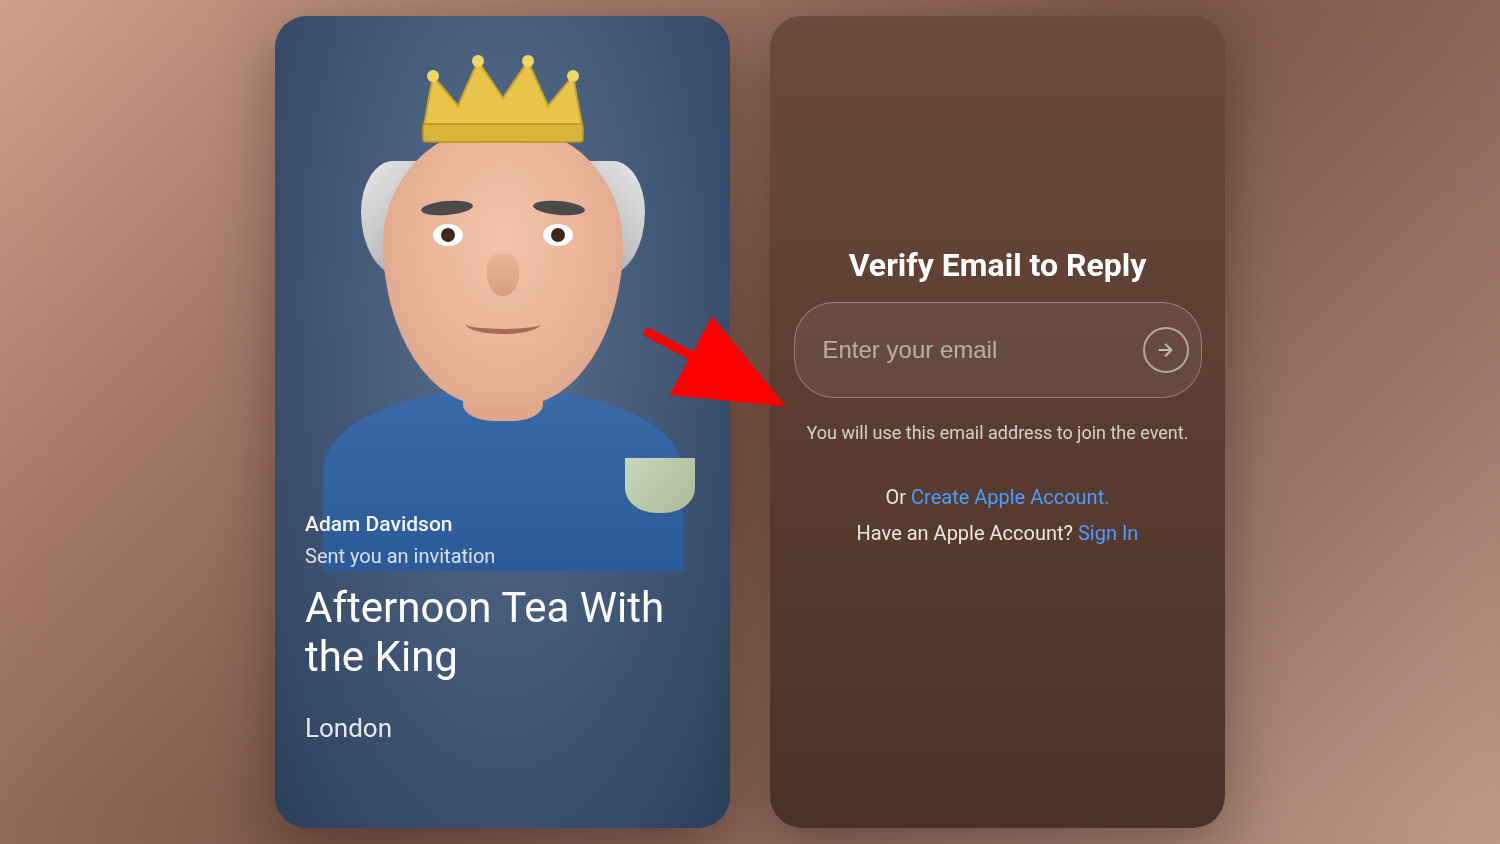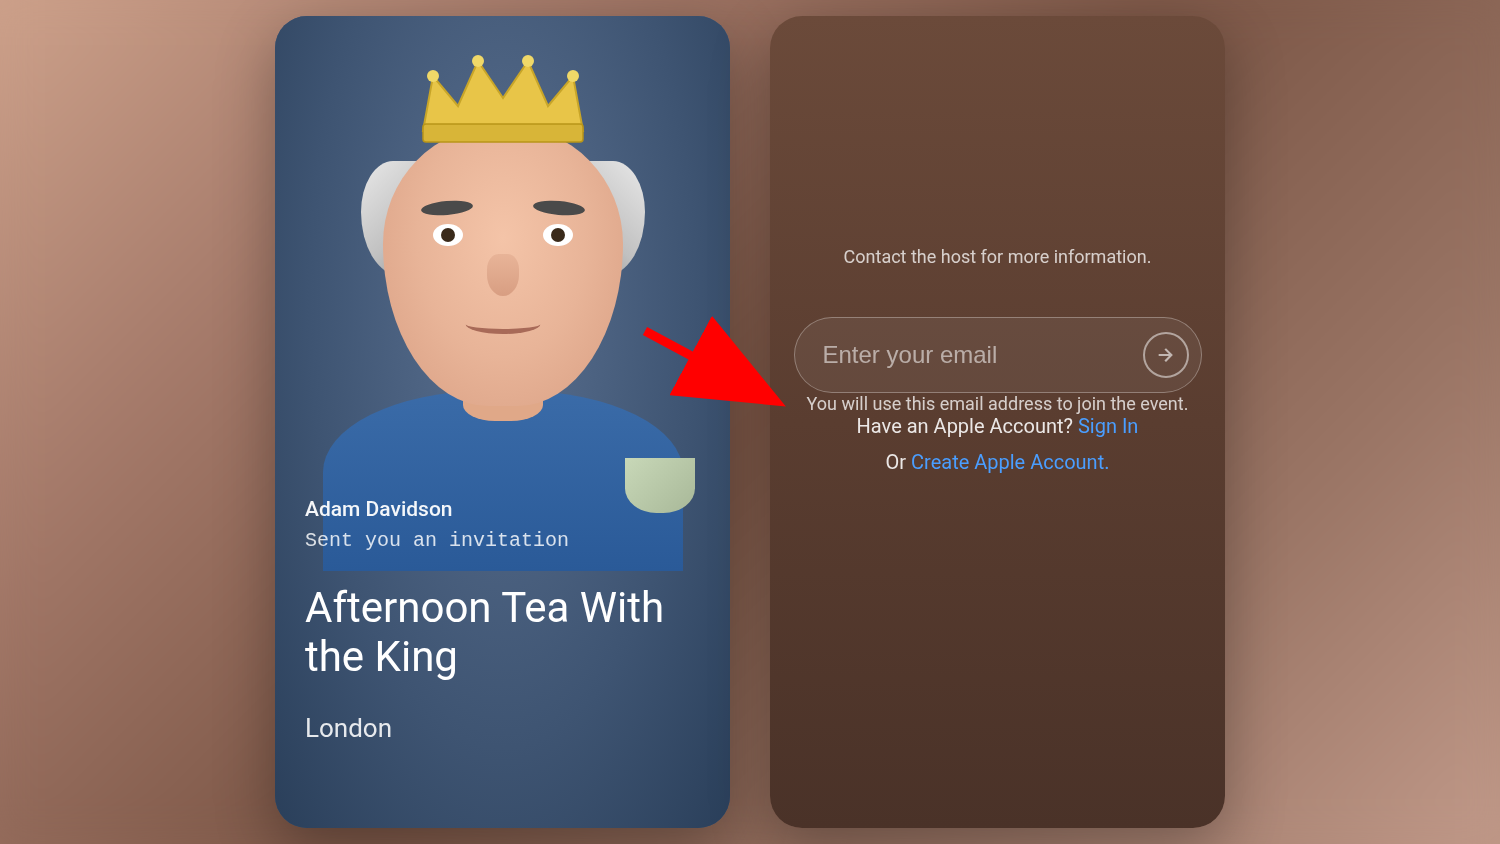--- a/index.html
+++ b/index.html
@@ -189,22 +189,21 @@
     }
     .host-name {
       font-size: 21px;
       font-weight: 500;
       margin-bottom: 8px;
       color: rgba(255,255,255,0.95);
     }
     .invitation-text {
       font-size: 20px;
       color: rgba(255,255,255,0.82);
-      margin-bottom: 32px;
-      font-family: Liberation Mono, monospace;
+      margin-bottom: 16px;
     }
     .event-title {
       font-size: 42px;
       font-weight: 400;
       line-height: 1.15;
       margin-bottom: 32px;
       color: white;
     }
     .event-datetime {
       font-size: 22px;
@@ -230,27 +229,28 @@
       margin-bottom: 18px;
       color: white;
     }
     .verify-subtitle {
       font-size: 18px;
       color: rgba(255,255,255,0.75);
       margin-bottom: 50px;
     }
     .email-input-wrapper {
       width: 408px;
-      height: 76px;
+      height: 96px;
       background: rgba(255,255,255,0.06);
       border: 1.5px solid rgba(255,255,255,0.3);
       border-radius: 40px;
       display: flex;
       align-items: center;
       padding: 0 12px 0 28px;
+      margin-bottom: 24px;
     }
     .email-input {
       flex: 1;
       background: transparent;
       border: none;
       outline: none;
       font-size: 24px;
       color: white;
     }
     .email-input::placeholder {
@@ -269,20 +269,21 @@
       flex-shrink: 0;
     }
     .submit-btn svg {
       width: 22px;
       height: 22px;
       fill: rgba(255,255,255,0.6);
     }
     .email-note {
       font-size: 18px;
       color: rgba(255,255,255,0.75);
+      margin-bottom: 42px;
     }
     .account-line {
       font-size: 20px;
       color: rgba(255,255,255,0.88);
       margin-bottom: 12px;
     }
     .link {
       color: #4a9eff;
       cursor: pointer;
     }
@@ -328,35 +329,35 @@
   </div>
   <div class="invite-content">
     <div class="host-name">Adam Davidson</div>
     <div class="invitation-text">Sent you an invitation</div>
     <div class="event-title">Afternoon Tea With the King</div>
     <div class="event-location">London</div>
   </div>
 </div>
 
 <div class="card verify-card">
-  <div class="verify-subtitle">Contact the host for more information.</div>
+  <div class="verify-title">Verify Email to Reply</div>
   <div class="email-input-wrapper">
     <input type="email" class="email-input" placeholder="Enter your email" style="">
     <button class="submit-btn">
       <svg viewBox="0 0 24 24">
         <path d="M4 11h11.17l-4.88-4.88L12 4.5l7.5 7.5-7.5 7.5-1.71-1.62L15.17 13H4z"></path>
       </svg>
     </button>
   </div>
   <div class="email-note">You will use this email address to join the event.</div>
   <div class="account-line">
+    <span>Or </span><span class="link">Create Apple Account.</span>
+  </div>
+  <div class="account-line">
     <span>Have an Apple Account? </span><span class="link">Sign In</span>
-  </div>
-  <div class="account-line">
-    <span>Or </span><span class="link">Create Apple Account.</span>
   </div>
 </div>
 
 <svg class="arrow-annotation" viewBox="0 0 160 100">
   <defs>
     <marker id="arrowhead" markerWidth="12" markerHeight="10" refX="10" refY="5" orient="auto">
       <polygon points="0 0, 12 5, 0 10" fill="#ff0000"></polygon>
     </marker>
   </defs>
   <line x1="10" y1="15" x2="135" y2="82" stroke="#ff0000" stroke-width="9" marker-end="url(#arrowhead)"></line>

